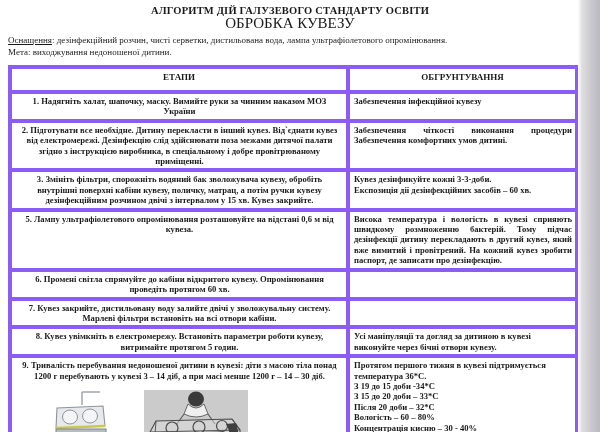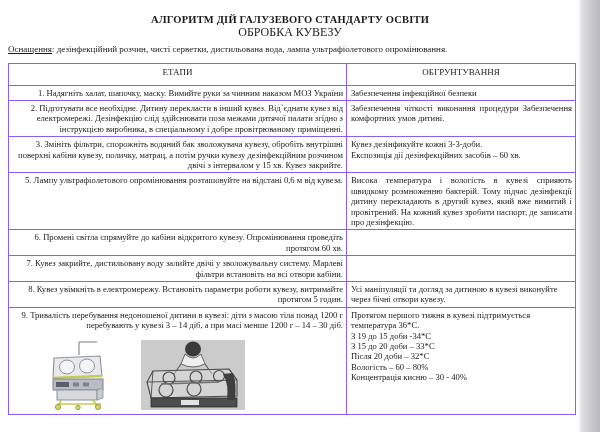--- a/index.html
+++ b/index.html
@@ -15,75 +15,75 @@
     color: #1a1a1a;
     position: relative;
   }
   .page {
     position: absolute;
     left: 0; top: 0;
     width: 578px;
     height: 320px;
     background: #ffffff;
     box-sizing: border-box;
-    padding: 12px 4px 0 6px;
+    padding: 3px 4px 0 6px;
   }
   .viewer-edge {
     position: absolute;
     right: 0; top: 0;
     width: 22px;
     height: 432px;
     background: linear-gradient(to right, #ffffff 0%, #dfdfe1 18%, #c9c9cd 60%, #b9b9bf 100%);
   }
   .doc-title {
     text-align: center;
     font-weight: bold;
     font-size: 10.5px;
     letter-spacing: .2px;
     margin: 2px 0 0 0;
     line-height: 12px;
   }
   .doc-subtitle {
     text-align: center;
-    font-size: 12px;
+    font-size: 15px;
     margin: 1px 0 0 0;
     line-height: 11px;
   }
   .meta {
     font-size: 9px;
     line-height: 11.5px;
     margin-top: 6px;
     padding-left: 2px;
     font-family: Liberation Serif, serif;
   }
   .meta .lbl-u { text-decoration: underline; }
   table.algo {
     border-collapse: collapse;
     width: 567px;
     margin-top: 7px;
     margin-left: 2px;
     table-layout: fixed;
   }
   table.algo td, table.algo th {
-    border: 1px solid #8b5cf6;
+    border: 4px solid #8b5cf6;
     vertical-align: top;
     padding: 2px 3px 2px 4px;
     font-size: 8.6px;
     line-height: 10.4px;
-    font-weight: normal;
+    font-weight: bold;
   }
   table.algo th {
     text-align: center;
     font-size: 9px;
     padding: 3px 3px 4px 3px;
     height: 14px;
   }
   col.c-steps { width: 338px; }
   col.c-reason { width: 229px; }
-  td.steps { text-align: right; }
+  td.steps { text-align: center; }
   td.reason { text-align: left; }
   td.reason.justify { text-align: justify; text-align-last: left; }
   .reason-line { display: block; }
   .img-row td { padding-bottom: 0; }
   .figures {
     position: relative;
     height: 78px;
     margin-top: 3px;
   }
   .fig {
@@ -107,37 +107,38 @@
 </head>
 <body>
 
 <div class="page">
 
   <div class="doc-title">АЛГОРИТМ ДІЙ ГАЛУЗЕВОГО СТАНДАРТУ ОСВІТИ</div>
   <div class="doc-subtitle">ОБРОБКА КУВЕЗУ</div>
 
   <div class="meta">
     <div><span class="lbl-u">Оснащення</span><span>: дезінфекційний розчин, чисті серветки, дистильована вода, лампа ультрафіолетового опромінювання.</span></div>
+    <div>Мета: виходжування недоношеної дитини.</div>
   </div>
 
   <table class="algo">
     <colgroup>
       <col class="c-steps">
       <col class="c-reason">
     </colgroup>
     <thead>
       <tr>
         <th>ЕТАПИ</th>
         <th>ОБГРУНТУВАННЯ</th>
       </tr>
     </thead>
     <tbody>
       <tr>
         <td class="steps">1. Надягніть халат, шапочку, маску. Вимийте руки за чинним наказом МОЗ України</td>
-        <td class="reason">Забезпечення інфекційної безпеки</td>
+        <td class="reason">Забезпечення інфекційної кувезу</td>
       </tr>
       <tr>
         <td class="steps">2. Підготувати все необхідне. Дитину перекласти в інший кувез. Від`єднати кувез від електромережі. Дезінфекцію слід здійснювати поза межами дитячої палати згідно з інструкцією виробника, в спеціальному і добре провітрюваному приміщенні.</td>
         <td class="reason justify">Забезпечення чіткості виконання процедури Забезпечення комфортних умов дитині.</td>
       </tr>
       <tr>
         <td class="steps">3. Змініть фільтри, спорожніть водяний бак зволожувача кувезу, обробіть внутрішні поверхні кабіни кувезу, поличку, матрац, а потім ручки кувезу дезінфекційним розчином двічі з інтервалом у 15 хв. Кувез закрийте.</td>
         <td class="reason">
           <span class="reason-line">Кувез дезінфикуйте кожні 3-3-доби.</span>
           <span class="reason-line">Експозиція дії дезінфекційних засобів – 60 хв.</span>

